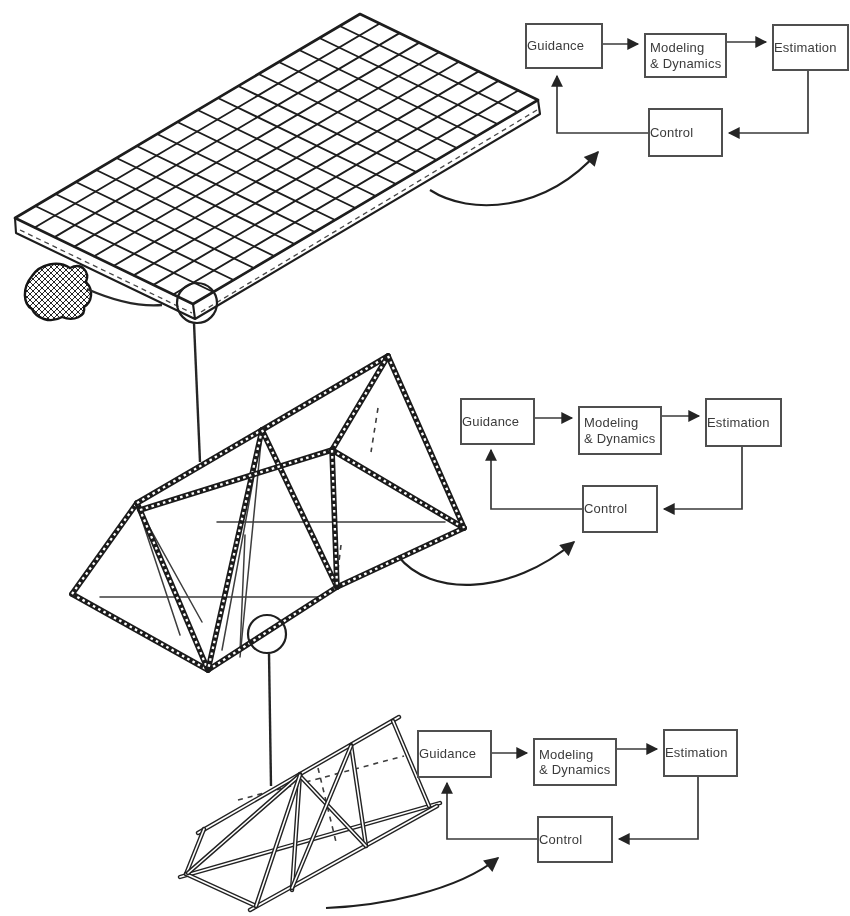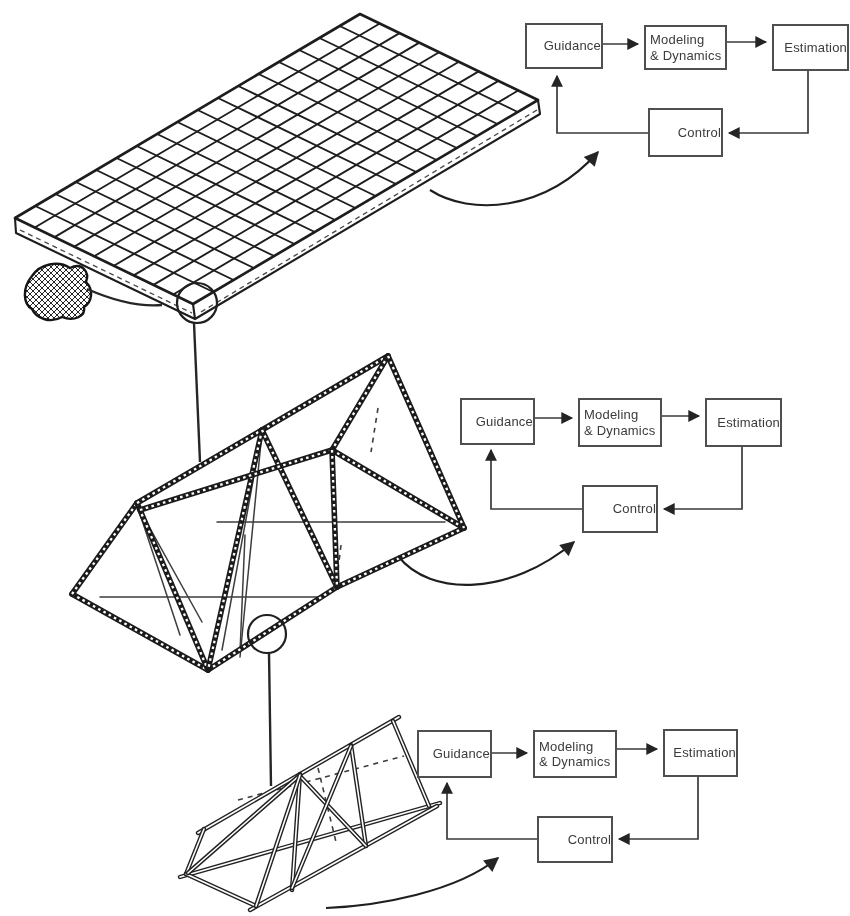--- a/index.html
+++ b/index.html
@@ -8,25 +8,25 @@
   html,body{margin:0;padding:0;background:#e8e8e8;}
   .stage{
     position:relative;width:850px;height:916px;background:var(--background);
     font-family:"Liberation Sans",sans-serif;overflow:hidden;margin:0 auto;
   }
   svg.art{position:absolute;left:0;top:0;}
   
   .box{
     position:absolute;border:2px solid var(--box-border);background:transparent;
     color:var(--box-text);font-size:13px;line-height:1.18;letter-spacing:.2px;
-    display:flex;align-items:center;justify-content:flex-end;text-align:center;
+    display:flex;align-items:center;justify-content:flex-start;text-align:center;
     box-sizing:border-box;
   }
   .box span{white-space:pre-line;}
-  .box.left{justify-content:flex-start;text-align:left;padding-left:4px;}
+  .box.left{justify-content:flex-start;text-align:left;padding-left:4px;margin-top:8px;}
   
   .b1g{left:525px;top:23px;width:78px;height:46px}
   .b1m{left:644px;top:25px;width:83px;height:45px}
   .b1e{left:772px;top:24px;width:77px;height:47px}
   .b1c{left:648px;top:108px;width:75px;height:49px}
   
   .b2g{left:460px;top:398px;width:75px;height:47px}
   .b2m{left:578px;top:398px;width:84px;height:49px}
   .b2e{left:705px;top:398px;width:77px;height:49px}
   .b2c{left:582px;top:485px;width:76px;height:48px}

